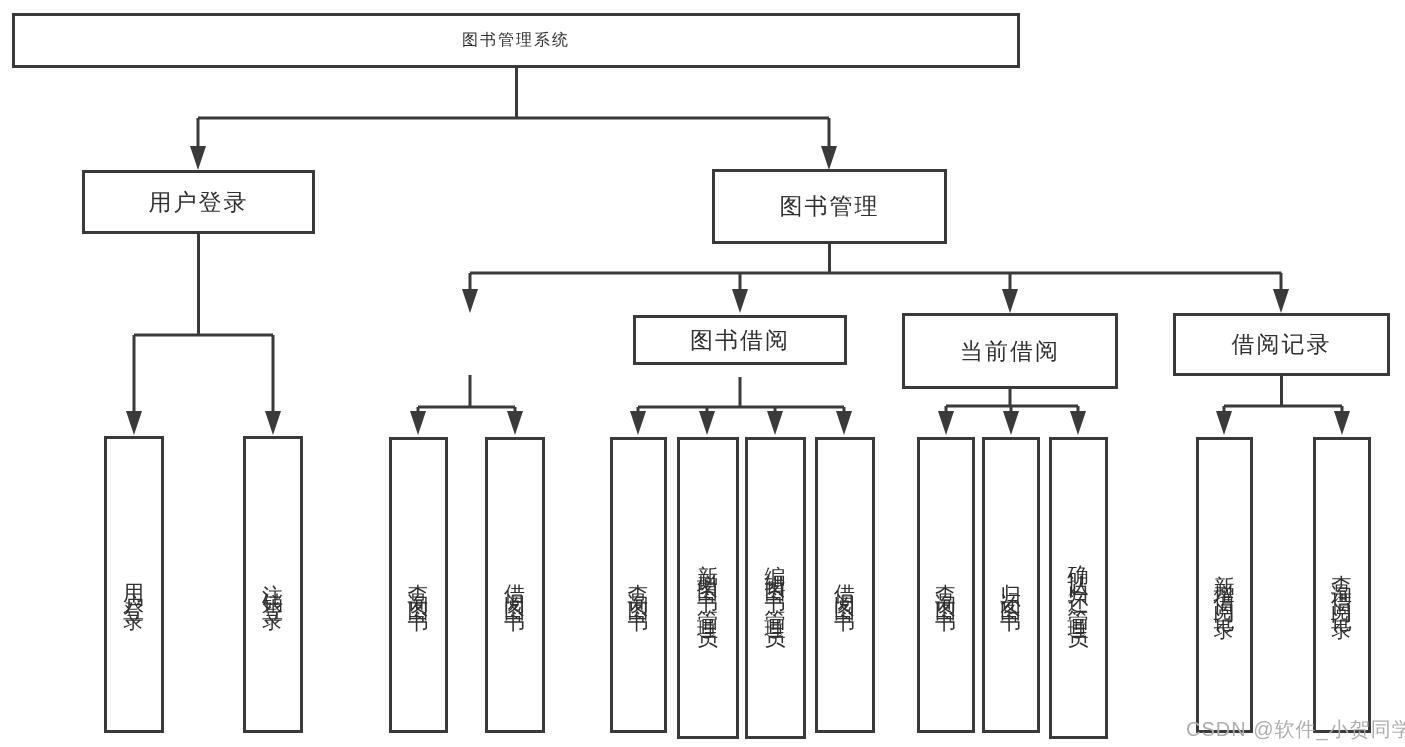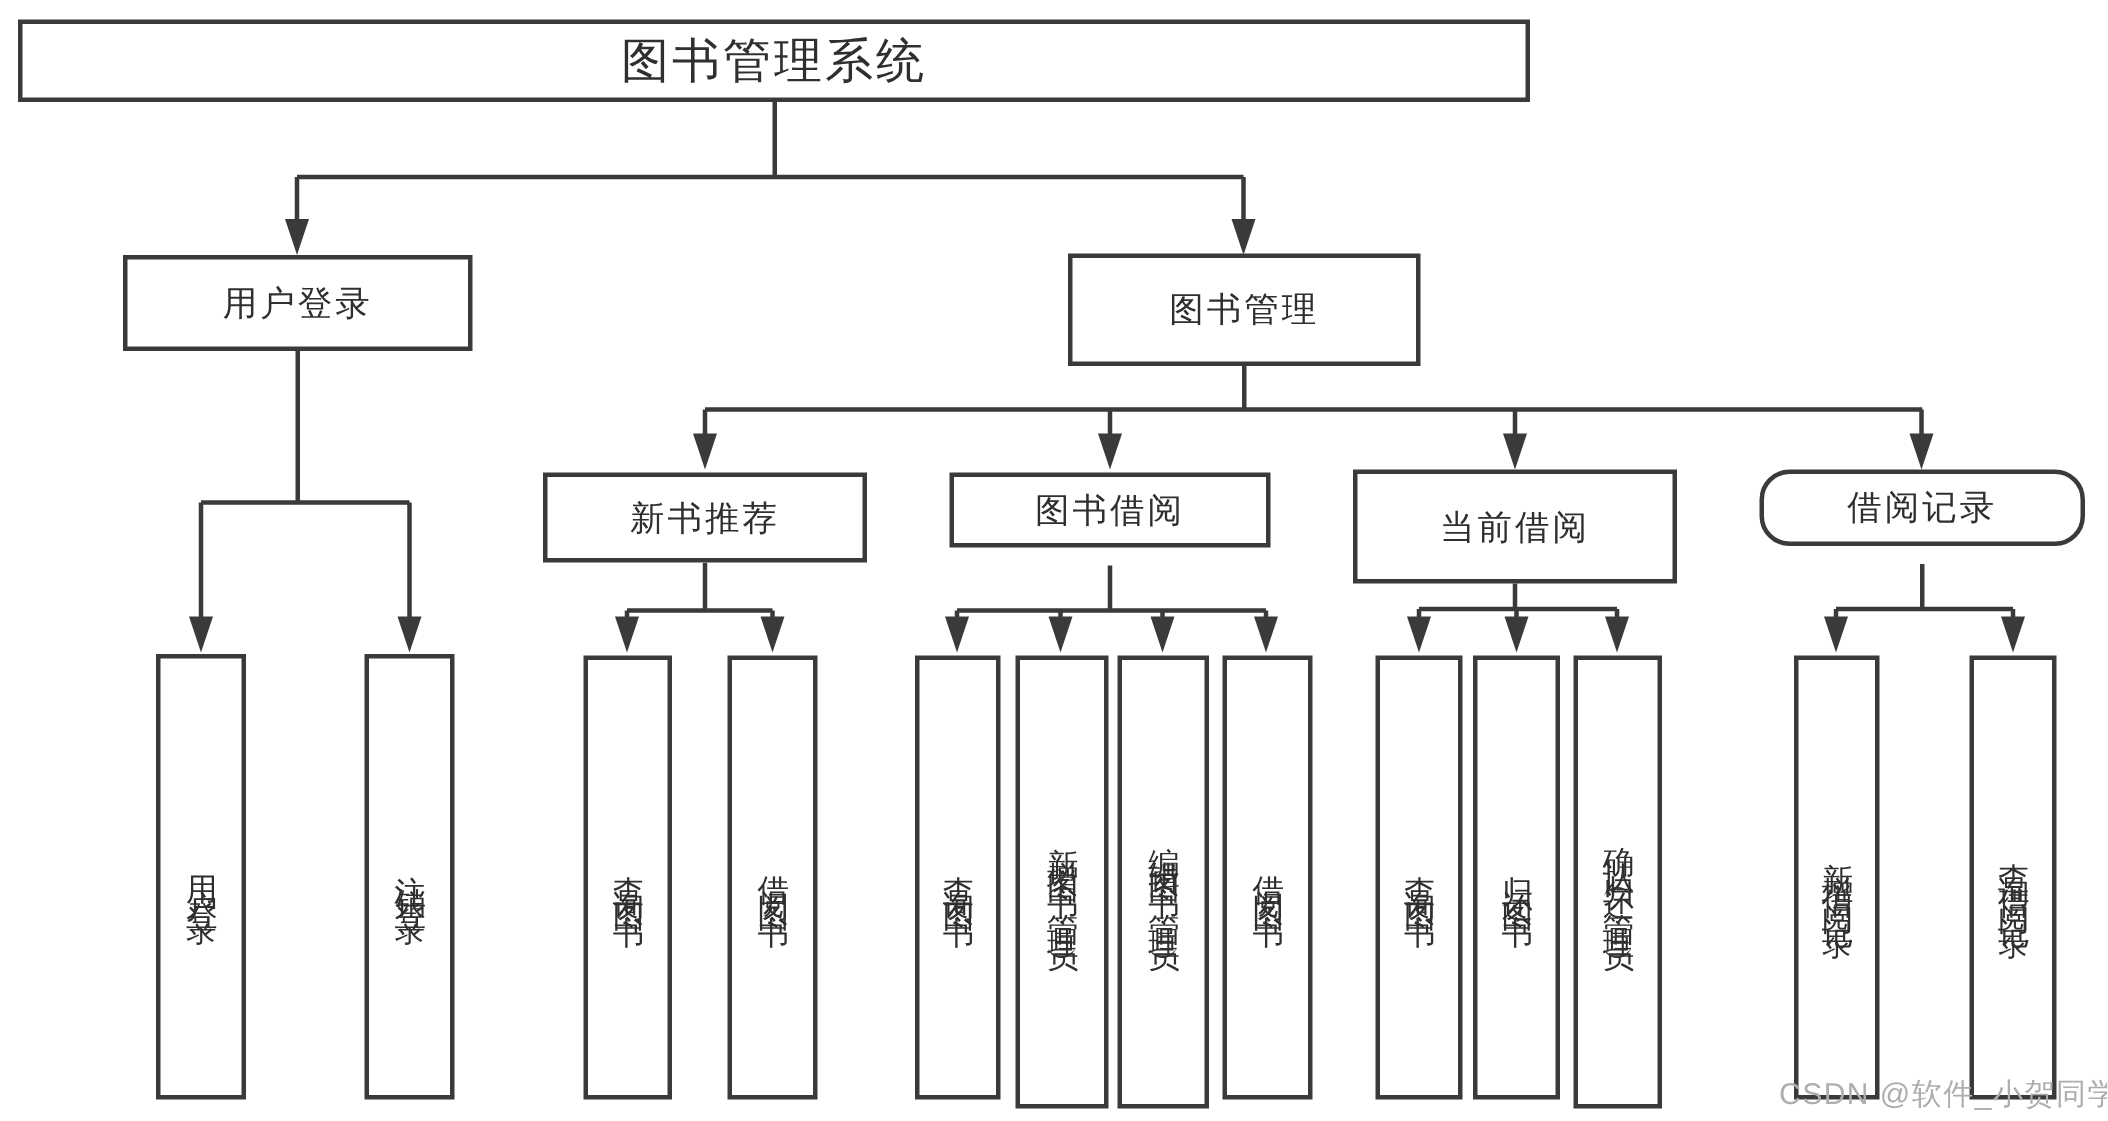--- a/index.html
+++ b/index.html
@@ -21,21 +21,21 @@
   .connectors polygon{fill:var(--line);stroke:none;}
   .node{
     position:absolute;box-sizing:border-box;
     border:3px solid var(--line);
     background:#fff;
     display:flex;align-items:center;justify-content:center;
     color:var(--text);
     z-index:2;
   }
   .h-label{font-size:23px;letter-spacing:2px;white-space:nowrap;}
-  .root .h-label{font-size:32px;}
+  .root .h-label{font-size:16px;}
   .v-label{
     writing-mode:vertical-rl;
     text-orientation:mixed;
     font-size:21px;
     letter-spacing:9px;
     line-height:1;
     white-space:nowrap;
   }
   .watermark{
     position:absolute;
@@ -92,30 +92,27 @@
     <span class="h-label">图书管理系统</span>
   </div>
 
   <div class="node" style="left:82px;top:170px;width:233px;height:64px;">
     <span class="h-label">用户登录</span>
   </div>
   <div class="node" style="left:712px;top:169px;width:235px;height:75px;">
     <span class="h-label">图书管理</span>
   </div>
 
-  <div class="node" style="left:362px;top:315px;width:216px;height:60px;">
-    <span class="h-label">新书推荐</span>
-  </div>
   <div class="node" style="left:633px;top:315px;width:214px;height:50px;">
     <span class="h-label">图书借阅</span>
   </div>
   <div class="node" style="left:902px;top:313px;width:216px;height:76px;">
     <span class="h-label">当前借阅</span>
   </div>
-  <div class="node" style="left:1173px;top:313px;width:217px;height:51px;border-radius:20px;">
+  <div class="node" style="left:1173px;top:313px;width:217px;height:63px;">
     <span class="h-label">借阅记录</span>
   </div>
 
   <div class="node v" style="left:104px;top:436px;width:60px;height:297px;">
     <span class="v-label">用户登录</span>
   </div>
   <div class="node v" style="left:243px;top:436px;width:60px;height:297px;">
     <span class="v-label">注销登录</span>
   </div>
 

